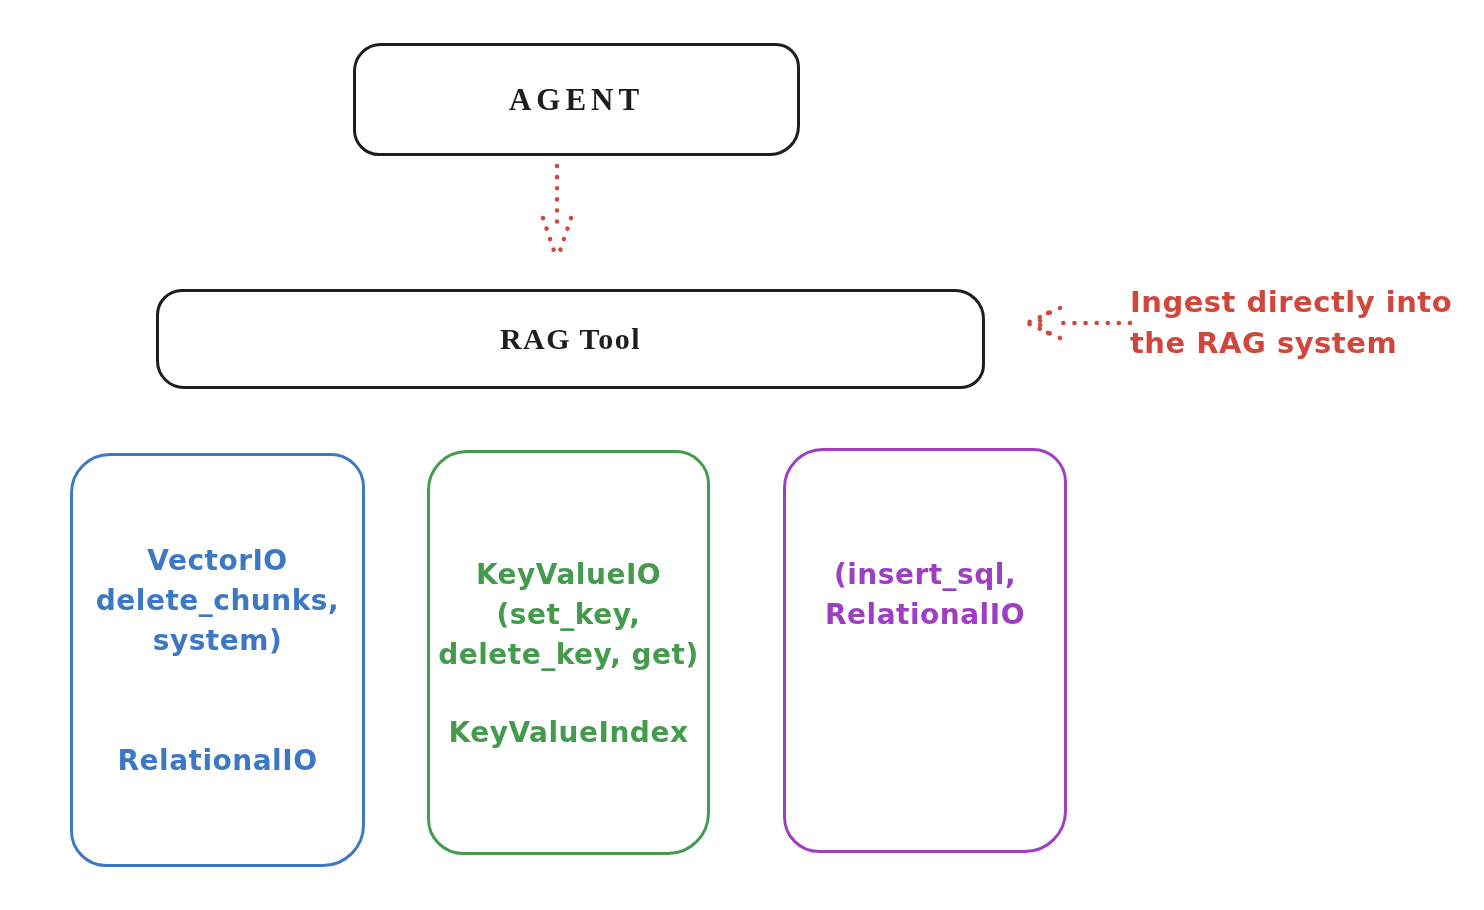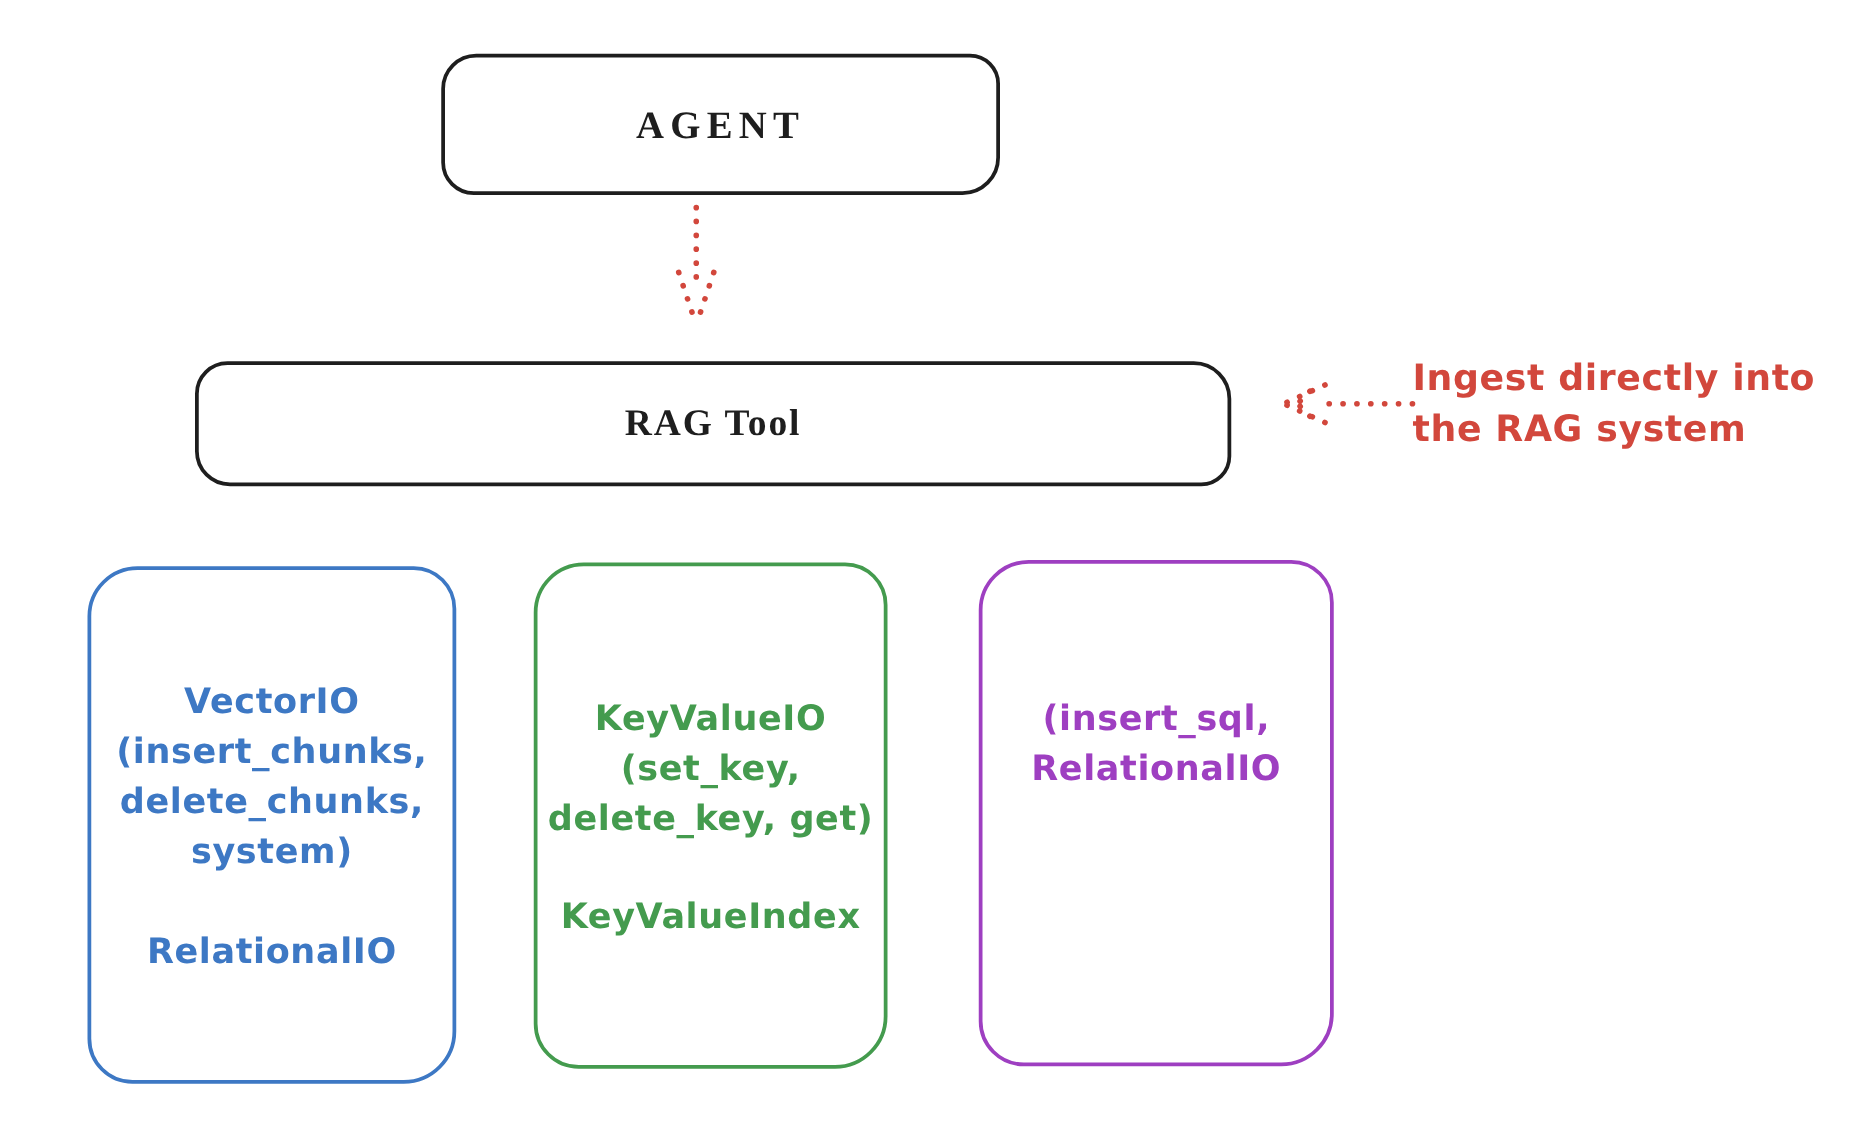--- a/index.html
+++ b/index.html
@@ -132,21 +132,20 @@
 
   <div class="annotation" style="color: rgb(210, 71, 60);">
     <div>Ingest directly into</div>
     <div>the RAG system</div>
   </div>
 
   <div class="backend backend-1" style="border-color: rgb(61, 120, 196);">
     <div class="backend-text" style="color: rgb(61, 120, 196); border-radius: 25px;">
       <div class="backend-main">
         <div>VectorIO</div>
-        <div>(insert_chunks,</div>
         <div>delete_chunks,</div>
         <div>system)</div>
       </div>
       <div class="backend-index">RelationalIO</div>
     </div>
   </div>
 
   <div class="backend backend-2" style="border-color: rgb(68, 155, 78);">
     <div class="backend-text" style="color: rgb(68, 155, 78); padding-left: 20px;">
       <div class="backend-main">

